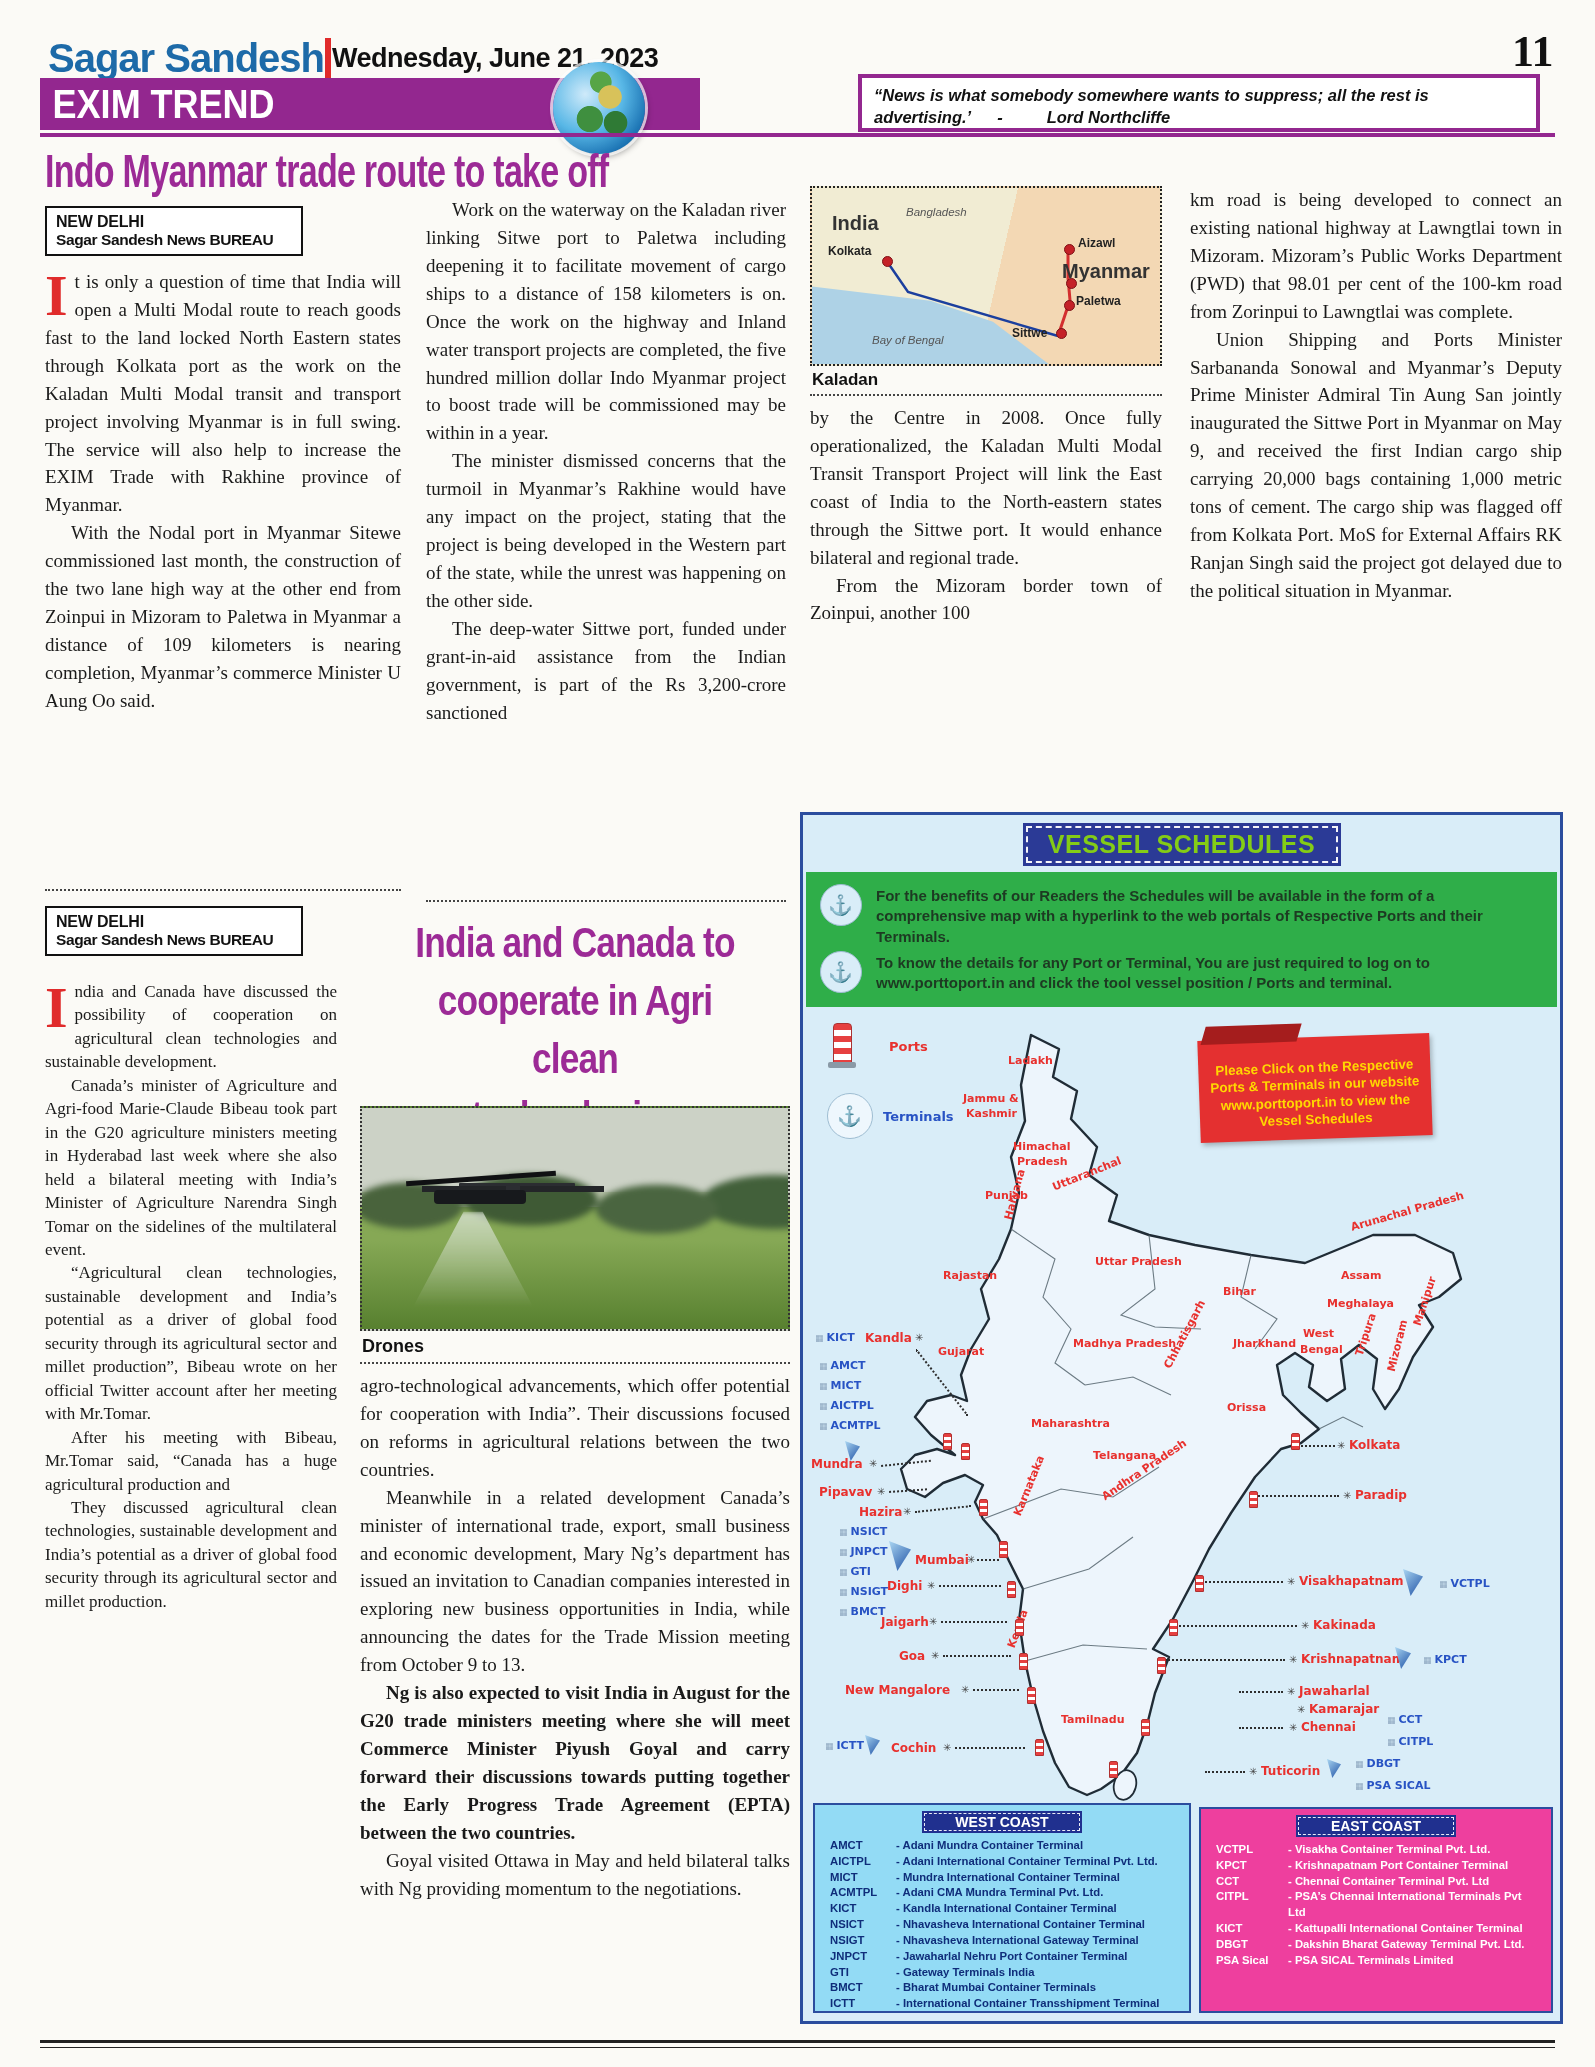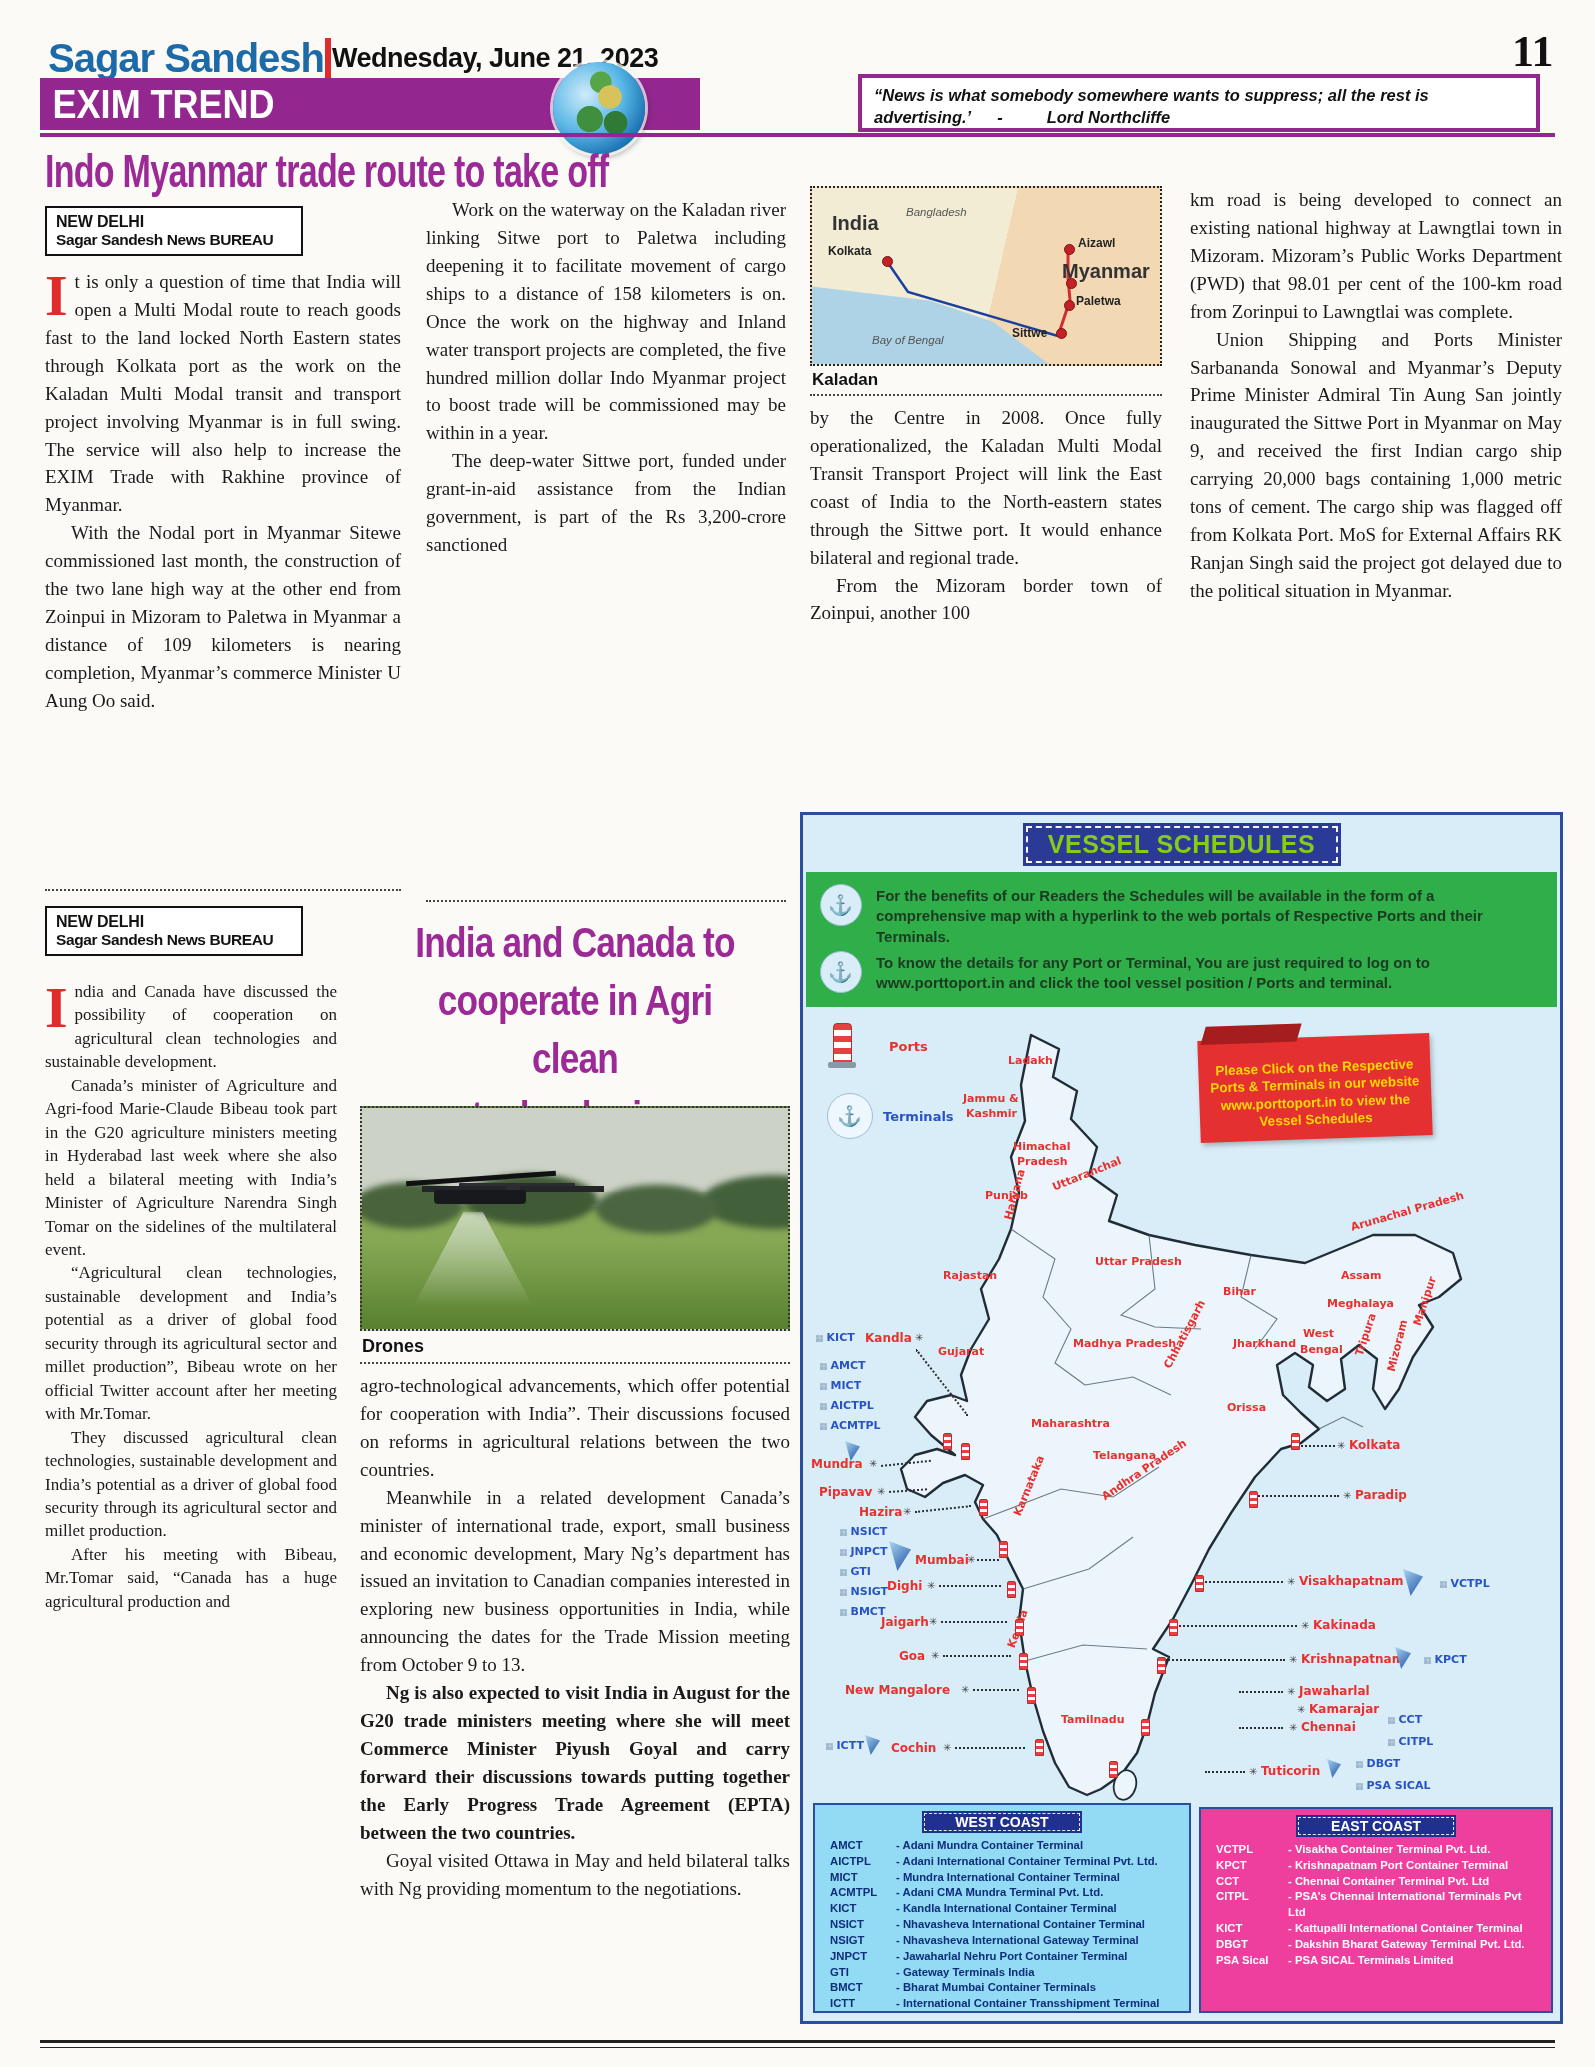--- a/index.html
+++ b/index.html
@@ -133,20 +133,21 @@
   <div class="byline" style="left:45px;top:206px;">
     <div class="city">NEW DELHI</div>
     <div class="org">Sagar Sandesh News BUREAU</div>
   </div>
   <div class="col body-lg" style="left:45px;top:268px;width:356px;">
     <p class="first"><span class="dropcap">I</span><span>t is only a question of time that India will open a Multi Modal route to reach goods fast to the land locked North Eastern states through Kolkata port as the work on the Kaladan Multi Modal transit and transport project involving Myanmar is in full swing. The service will also help to increase the EXIM Trade with Rakhine province of Myanmar.</span></p>
     <p>With the Nodal port in Myanmar Sitewe commissioned last month, the construction of the two lane high way at the other end from Zoinpui in Mizoram to Paletwa in Myanmar a distance of 109 kilometers is nearing completion, Myanmar’s commerce Minister U Aung Oo said.</p>
   </div>
   <div class="col body-lg" style="left:426px;top:196px;width:360px;">
     <p>Work on the waterway on the Kaladan river linking Sitwe port to Paletwa including deepening it to facilitate movement of cargo ships to a distance of 158 kilometers is on. Once the work on the highway and Inland water transport projects are completed, the five hundred million dollar Indo Myanmar project to boost trade will be commissioned may be within in a year.</p>
+    <p>The minister dismissed concerns that the turmoil in Myanmar’s Rakhine would have any impact on the project, stating that the project is being developed in the Western part of the state, while the unrest was happening on the other side.</p>
     <p>The deep-water Sittwe port, funded under grant-in-aid assistance from the Indian government, is part of the Rs 3,200-crore sanctioned</p>
   </div>
 
   <div class="kmap">
     <svg width="352" height="176" viewBox="0 0 352 176">
       <polyline points="256,60 256,90 258,112 248,142" fill="none" stroke="#d32f2f" stroke-width="3"></polyline>
       <polyline points="74,72 96,104 246,148" fill="none" stroke="#1b3f9e" stroke-width="2.5"></polyline>
     </svg>
   <span class="kl kl-big" style="left: 20px; top: 24px;">India</span>
       <span class="kl kl-small" style="left: 16px; top: 56px;">Kolkata</span>
@@ -183,22 +184,22 @@
   </div>
   <div class="headline2">
     <div>India and Canada to</div>
     <div>cooperate in Agri clean</div>
     <div>technologies</div>
   </div>
   <div class="col body-sm" style="left:45px;top:980px;width:292px;">
     <p class="first"><span class="dropcap">I</span><span>ndia and Canada have discussed the possibility of cooperation on agricultural clean technologies and sustainable development.</span></p>
     <p>Canada’s minister of Agriculture and Agri-food Marie-Claude Bibeau took part in the G20 agriculture ministers meeting in Hyderabad last week where she also held a bilateral meeting with India’s Minister of Agriculture Narendra Singh Tomar on the sidelines of the multilateral event.</p>
     <p>“Agricultural clean technologies, sustainable development and India’s potential as a driver of global food security through its agricultural sector and millet production”, Bibeau wrote on her official Twitter account after her meeting with Mr.Tomar.</p>
+    <p>After his meeting with Bibeau, Mr.Tomar said, “Canada has a huge agricultural production and</p>
     <p>They discussed agricultural clean technologies, sustainable development and India’s potential as a driver of global food security through its agricultural sector and millet production.</p>
-    <p>After his meeting with Bibeau, Mr.Tomar said, “Canada has a huge agricultural production and</p>
   </div>
   <div class="photo">
     <div class="ph-trees"></div>
     <div class="spray"></div>
     <div class="drone"></div>
   </div>
   <div class="photo-cap">Drones</div>
   <div class="dotrule" style="left:360px;top:1362px;width:430px;"></div>
   <div class="col body-lg" style="left:360px;top:1372px;width:430px;">
     <p class="first">agro-technological advancements, which offer potential for cooperation with India”. Their discussions focused on reforms in agricultural relations between the two countries.</p>

